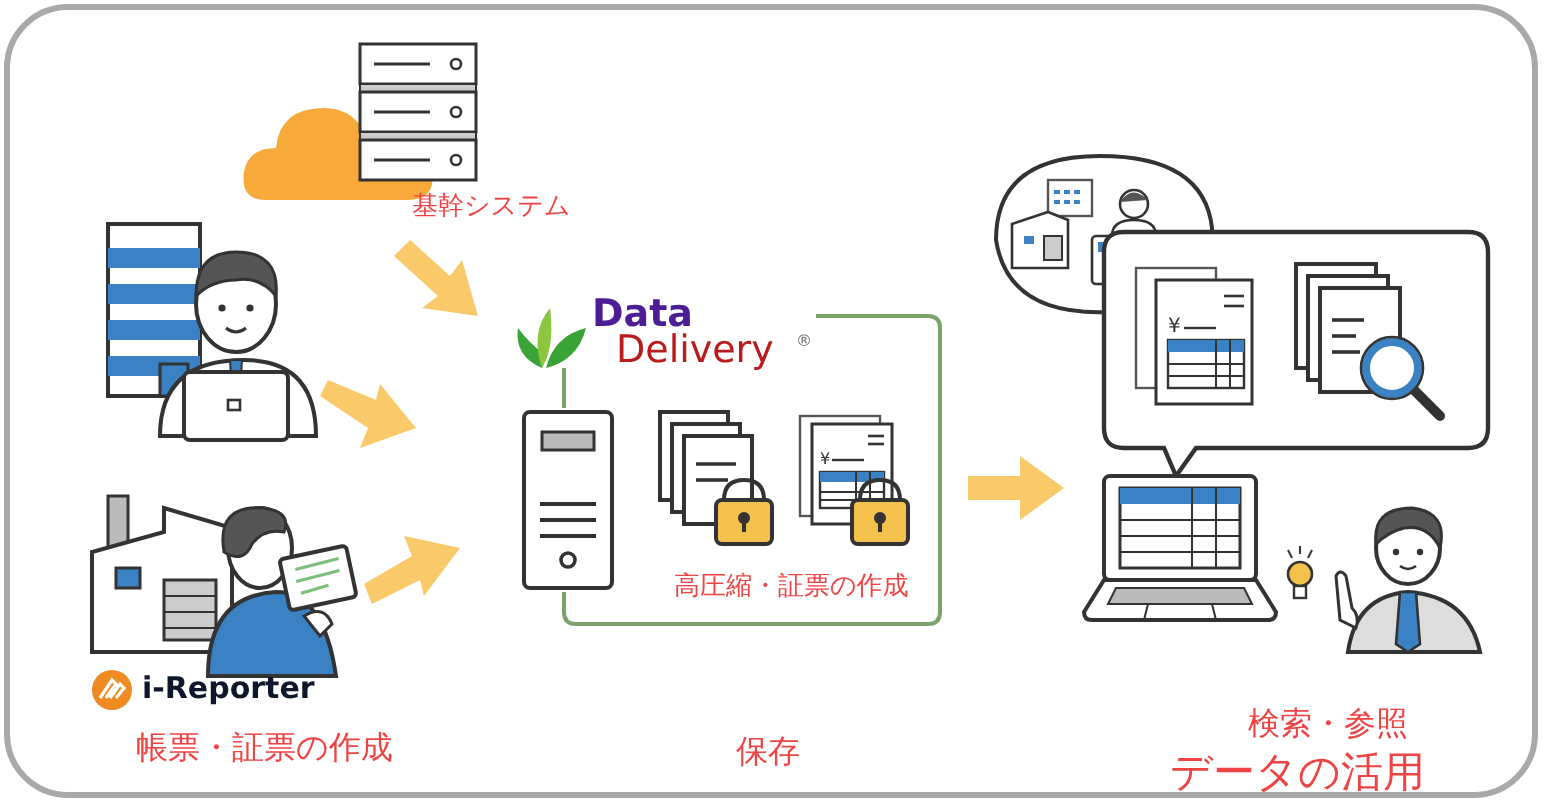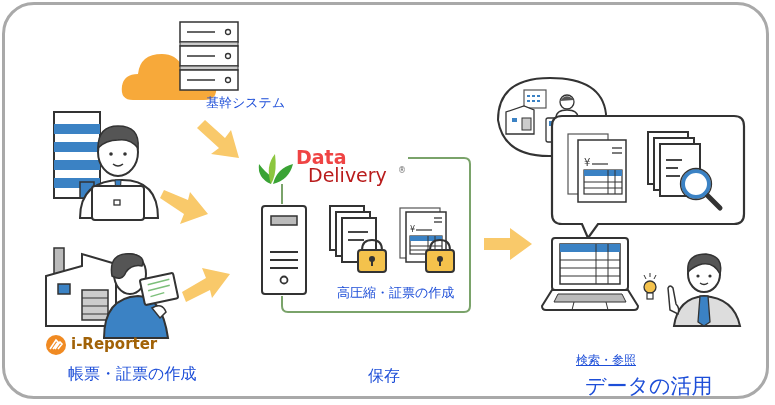--- a/index.html
+++ b/index.html
@@ -1,19 +1,19 @@
 <!DOCTYPE html>
 <html><head>
 <meta charset="utf-8">
 <style>
   html,body{margin:0;padding:0;background:#ffffff;}
   body{width:775px;height:405px;position:relative;overflow:hidden;font-family:"DejaVu Sans","Liberation Sans",sans-serif;color:#333;}
   .frame{position:absolute;left:2px;top:2px;width:767px;height:397px;border:3px solid #a9a9a9;border-radius:32px;box-sizing:border-box;}
   .abs{position:absolute;}
-  .label{position:absolute;font-size:15px;color:#1d4ed8;white-space:nowrap;text-align:right;}
+  .label{position:absolute;font-size:15px;color:#ef4444;white-space:nowrap;text-align:right;}
   .lbl-small{font-size:13px;}
   svg{position:absolute;overflow:visible;}
 </style>
 </head>
 <body>
 
 <div class="frame"></div>
 
 <svg style="left:118px;top:20px;" width="140" height="90" viewBox="0 0 140 90">
   <path d="M15 80 Q2 80 4 66 Q6 54 20 54 Q22 34 44 34 Q58 34 64 46 Q76 38 90 48 Q102 52 98 66 Q100 80 86 80 Z" fill="#f7a93a"></path>
@@ -62,40 +62,40 @@
   <path d="M70 30 Q66 6 90 8 Q104 10 100 20 Q90 18 84 26 Q80 36 70 30 Z" fill="#555" stroke="#333" stroke-width="1.5"></path>
   <rect x="100" y="30" width="34" height="26" rx="2" fill="#fff" stroke="#333" stroke-width="2" transform="rotate(-12 117 43)"></rect>
   <path d="M106 38 L128 34 M106 44 L128 40 M108 50 L122 47" stroke="#7cbf7a" stroke-width="1.5" transform="rotate(-4 117 43)"></path>
   <path d="M110 62 Q120 56 124 66 L118 72 Z" fill="#fff" stroke="#333" stroke-width="1.5"></path>
 </svg>
 
 <svg style="left:45px;top:334px;" width="22" height="22" viewBox="0 0 22 22">
   <circle cx="11" cy="11" r="10" fill="#f08a22"></circle>
   <path d="M5 15 L11 6 L13 8 L8 15 M10 15 L15 8 L17 10 L13 15" stroke="#fff" stroke-width="1.6" fill="none"></path>
 </svg>
-<div class="abs" style="left:71px;top:335px;font-size:15px;font-weight:bold;color:#a16207;">i-Reporter</div>
+<div class="abs" style="left:71px;top:335px;font-size:15px;font-weight:bold;color:#0f172a;">i-Reporter</div>
 
 <div class="label" style="left:68px;top:364px;font-size:16px;">帳票・証票の作成</div>
 
 <svg style="left:193px;top:118px;" width="50" height="44" viewBox="0 0 50 44">
   <polygon points="4,10 12,2 32,20 38,12 46,40 18,36 26,30" fill="#f9c96a"></polygon>
 </svg>
 <svg style="left:158px;top:190px;" width="52" height="36" viewBox="0 0 52 36">
   <polygon points="2,8 6,0 30,10 32,2 50,24 22,34 26,24" fill="#f9c96a"></polygon>
 </svg>
 <svg style="left:180px;top:262px;" width="52" height="40" viewBox="0 0 52 40">
   <polygon points="2,30 6,40 30,28 32,36 50,12 22,6 26,16" fill="#f9c96a"></polygon>
 </svg>
 
 <svg style="left:255px;top:150px;" width="40" height="36" viewBox="0 0 40 36">
   <path d="M16 34 Q2 28 4 14 Q10 22 16 26 Z" fill="#3aa335"></path>
   <path d="M16 34 Q10 16 20 4 Q22 20 18 30 Z" fill="#8cc63f"></path>
   <path d="M18 34 Q22 18 38 14 Q34 30 18 34 Z" fill="#3aa335"></path>
 </svg>
-<div class="abs" style="left:296px;top:148px;font-size:19px;font-weight:bold;color:#ef4444;line-height:19px;">Data</div>
+<div class="abs" style="left:296px;top:148px;font-size:19px;font-weight:bold;color:#4c1d95;line-height:19px;">Data</div>
 <div class="abs" style="left:308px;top:166px;font-size:19px;font-weight:normal;color:#b91c1c;line-height:19px;">Delivery</div>
 <div class="abs" style="left:398px;top:166px;font-size:8px;color:#6a6a6a;">®</div>
 
 <svg style="left:278px;top:156px;" width="196" height="160" viewBox="0 0 196 160">
   <path d="M130 2 L186 2 Q192 2 192 8 L192 150 Q192 156 186 156 L10 156 Q4 156 4 150 L4 140" fill="none" stroke="#7aa36a" stroke-width="2"></path>
   <line x1="4" y1="28" x2="4" y2="48" stroke="#7aa36a" stroke-width="2"></line>
 </svg>
 
 <svg style="left:260px;top:204px;" width="48" height="92" viewBox="0 0 48 92">
   <rect x="2" y="2" width="44" height="88" rx="3" fill="#fff" stroke="#333" stroke-width="2"></rect>
@@ -218,14 +218,14 @@
   <path d="M10 74 Q14 46 40 44 Q70 46 76 74 Z" fill="#ddd" stroke="#333" stroke-width="2"></path>
   <polygon points="36,44 44,44 46,70 40,74 34,70" fill="#3b82c4" stroke="#333" stroke-width="1.3"></polygon>
   <ellipse cx="40" cy="22" rx="16" ry="18" fill="#fff" stroke="#333" stroke-width="2"></ellipse>
   <path d="M24 20 Q22 2 42 2 Q60 4 56 22 Q50 10 38 12 Q30 14 24 20 Z" fill="#555" stroke="#333" stroke-width="1.5"></path>
   <circle cx="34" cy="24" r="1.6" fill="#333"></circle>
     <circle cx="46" cy="24" r="1.6" fill="#333"></circle>
   <path d="M36 31 Q40 34 44 31" fill="none" stroke="#333" stroke-width="1.3"></path>
   <path d="M6 58 L4 36 Q6 32 9 36 L12 52 Q16 56 14 62 Z" fill="#fff" stroke="#333" stroke-width="1.5"></path>
 </svg>
 
-<div class="label" style="left:576px;top:352px;font-size:12px;text-decoration:underline;">検索・参照</div>
+<div class="label" style="left:624px;top:352px;font-size:16px;">検索・参照</div>
 <div class="label" style="left:585px;top:372px;font-size:21px;">データの活用</div>
 
 </body></html>

